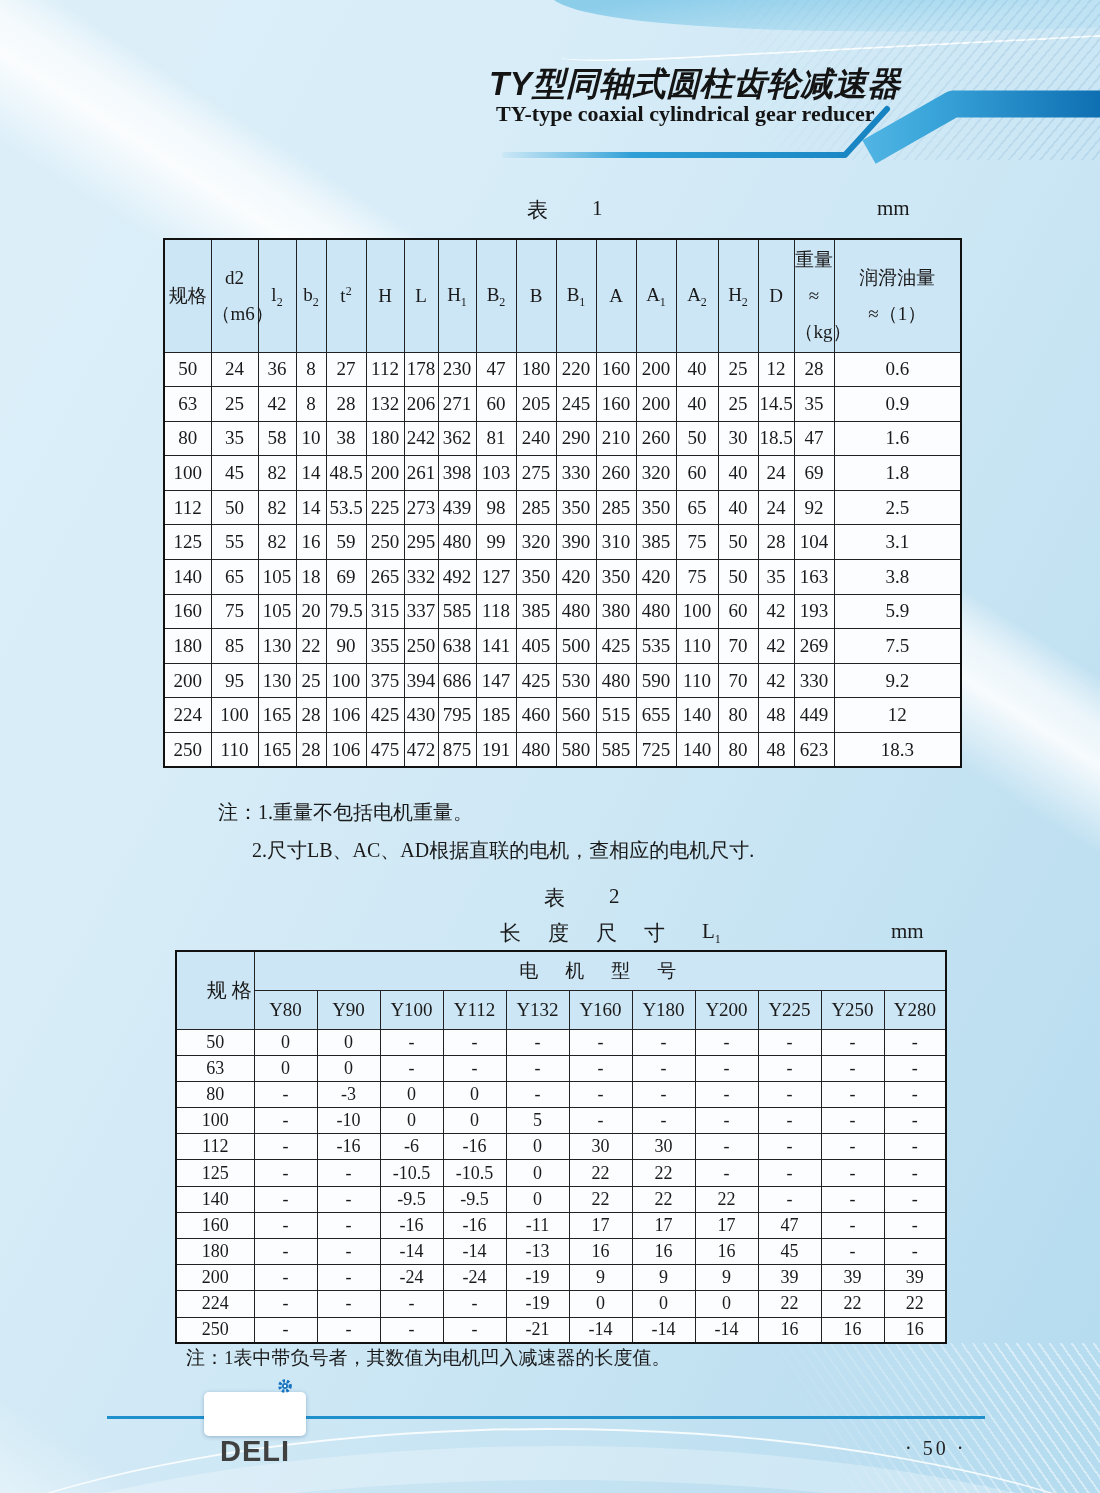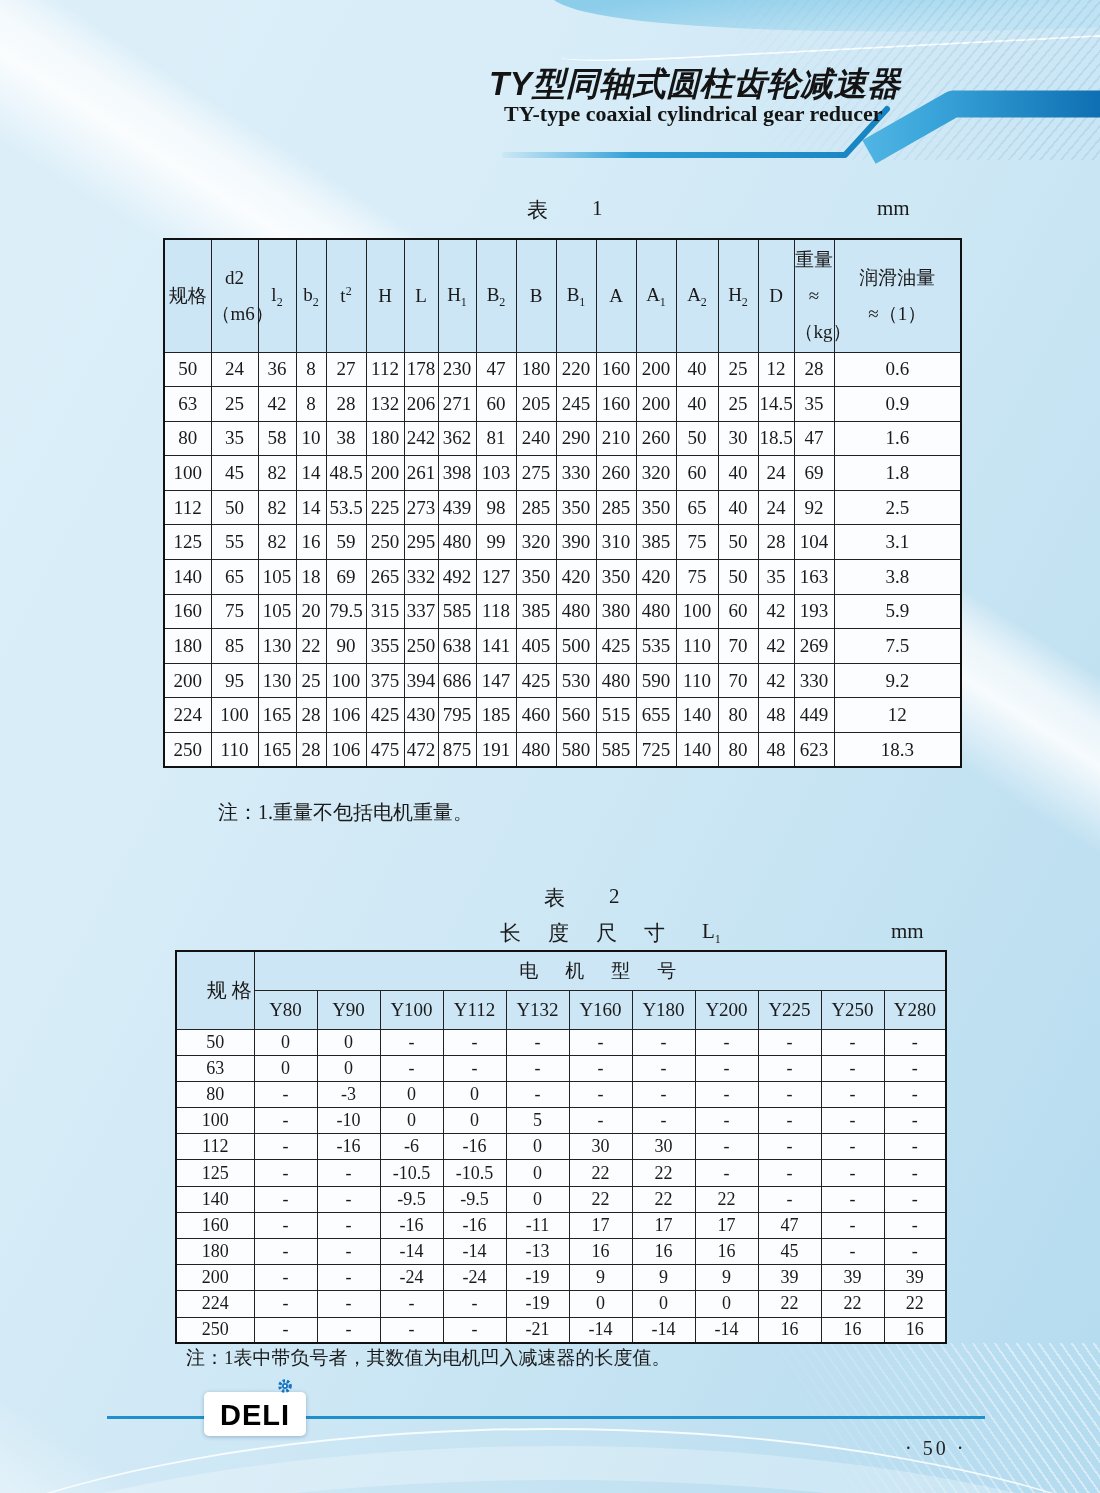--- a/index.html
+++ b/index.html
@@ -26,21 +26,21 @@
     background:repeating-linear-gradient(55deg,rgba(255,255,255,.45) 0 2px,rgba(0,0,0,0) 2px 9px);
     -webkit-mask-image:linear-gradient(250deg,#000 20%,transparent 70%);
     mask-image:linear-gradient(250deg,#000 20%,transparent 70%);}
   .bw1{position:absolute;left:-200px;top:1428px;width:1500px;height:500px;border-radius:50%;
     border-top:2px solid rgba(255,255,255,.85);z-index:1;}
   .bw2{position:absolute;left:-260px;top:1446px;width:1640px;height:520px;border-radius:50%;
     border-top:34px solid rgba(255,255,255,.28);z-index:1;}
   
   .title-cn{position:absolute;left:489px;top:62px;z-index:2;font-family:"Liberation Sans","DejaVu Sans",sans-serif;
     font-weight:bold;font-size:33px;letter-spacing:0.5px;color:#141414;font-style:italic;}
-  .title-en{position:absolute;left:496px;top:101px;z-index:2;font-weight:bold;font-size:22px;color:#141414;margin-left:8px;}
+  .title-en{position:absolute;left:496px;top:101px;z-index:2;font-weight:bold;font-size:22px;color:#141414;}
   .swoosh{position:absolute;left:380px;top:78px;z-index:1;}
   
   .abs{position:absolute;z-index:2;}
   .cap{font-size:21px;color:#1a1a1a;}
   .note{font-size:20px;color:#1a1a1a;}
   
   .tbl-wrap{position:absolute;z-index:2;}
   table{border-collapse:collapse;table-layout:fixed;background:#fbfdff;}
   table,th,td{border:1px solid #222;}
   table{border:2px solid #111;}
@@ -60,22 +60,22 @@
   #table2 .r-motor{height:39px;}
   #table2 .r-models{height:39px;}
   #table2 tbody tr{height:26.2px;}
   #table2 th{font-size:19px;text-align:center;vertical-align:middle;}
   #table2 td{font-size:18px;}
   #table2 th.spec{font-size:20px;padding-left:28px;}
   
   .footer-line{position:absolute;left:107px;top:1416px;width:878px;height:3px;background:#2090cc;z-index:2;}
   .deli-box{position:absolute;left:204px;top:1392px;width:102px;height:44px;background:#fff;border-radius:5px;
     box-shadow:0 1px 4px rgba(0,60,120,.3);z-index:3;}
-  .deli-text{font-family:"Liberation Sans","DejaVu Sans",sans-serif;font-weight:bold;font-size:29px;color:#000000;
-    text-align:center;line-height:46px;letter-spacing:1px;}
+  .deli-text{font-family:"Liberation Sans","DejaVu Sans",sans-serif;font-weight:bold;font-size:29px;color:#404040;
+    text-align:center;line-height:46px;letter-spacing:1px;margin-top:36px;}
   .deli-gear{position:absolute;top:-14px;right:13px;z-index:4;}
   .page-num{position:absolute;left:905px;top:1392px;font-size:20px;letter-spacing:3px;color:#222;z-index:3;margin-top:45px;}
 </style>
 </head>
 <body>
 
 <div class="page">
 
   <div class="streak s1"></div>
   <div class="streak s2"></div>
@@ -402,20 +402,21 @@
             <td>80</td>
             <td>48</td>
             <td>623</td>
             <td>18.3</td>
           </tr>
         </tbody>
     </table>
   </div>
 
   <div class="abs note" style="left:218px;top:799px;">注：1.重量不包括电机重量。</div>
+  <div class="abs note" style="left:252px;top:837px;">2.尺寸LB、AC、AD根据直联的电机，查相应的电机尺寸.</div>
 
   <span class="abs cap" style="left:544px;top:884px;">表</span>
   <span class="abs cap" style="left:609px;top:884px;">2</span>
   <span class="abs cap" style="left:500px;top:919px;letter-spacing:3px;">长　度　尺　寸</span>
   <span class="abs cap dimsub" style="left:702px;top:919px;" id="t2-dim">L<sub>1</sub></span>
   <span class="abs cap" style="left:891px;top:919px;">mm</span>
 
   <div class="tbl-wrap" style="left:175px;top:950px;">
     <table id="table2">
       <colgroup id="t2-cols">

